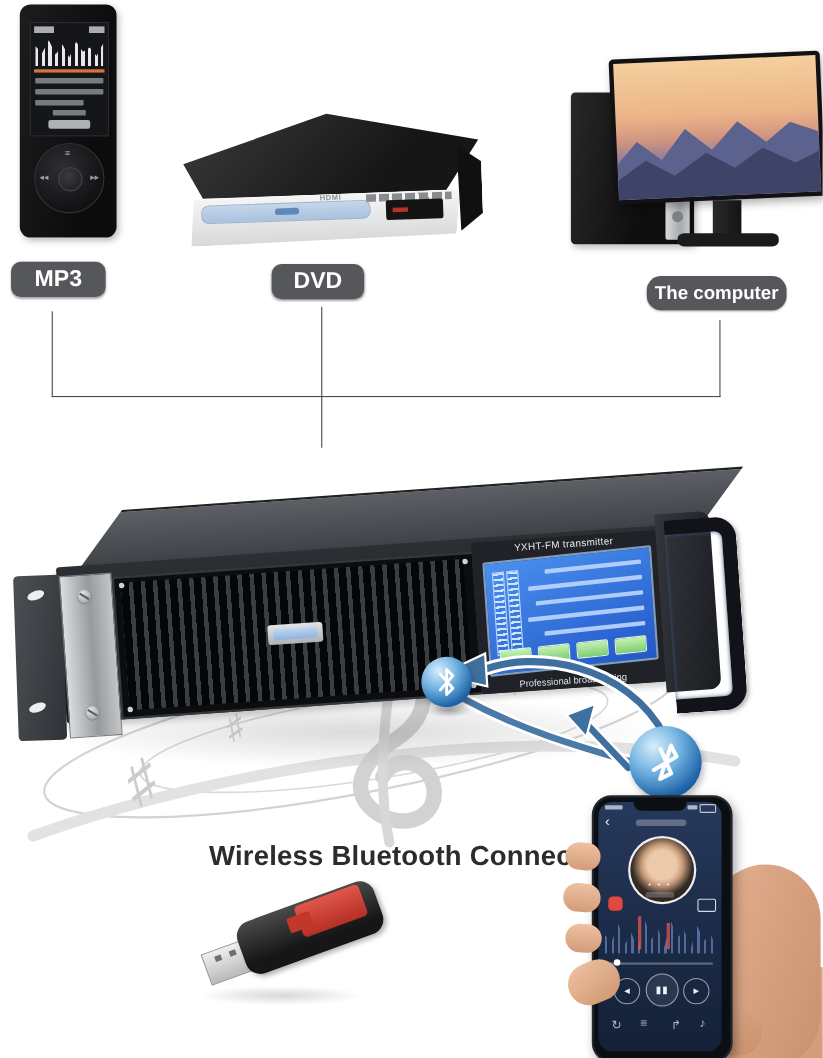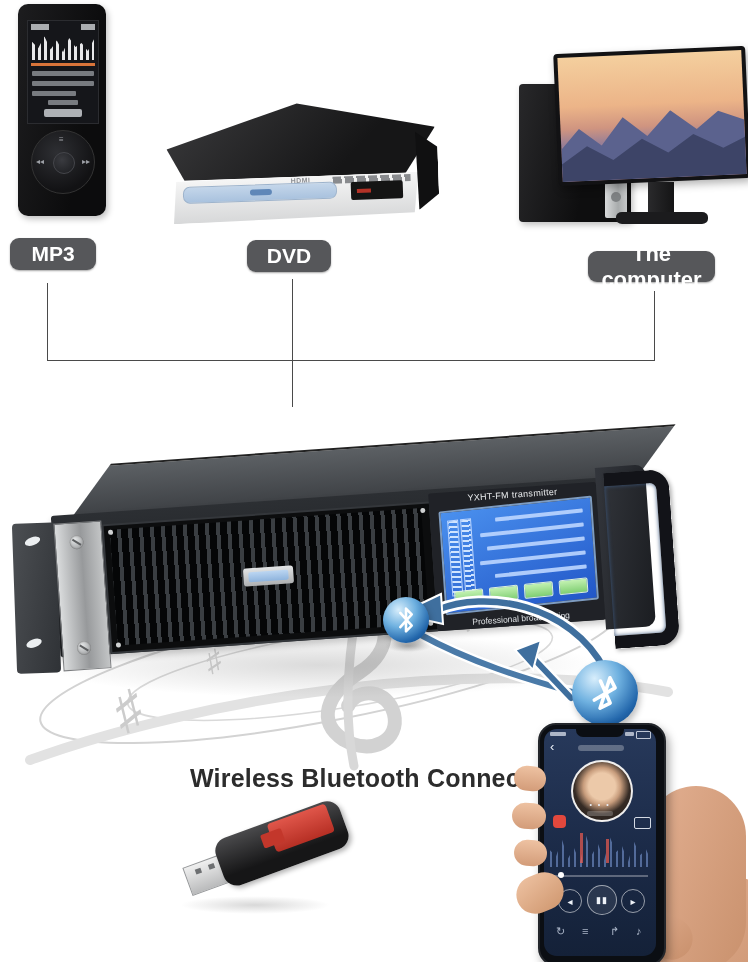--- a/index.html
+++ b/index.html
@@ -6,21 +6,21 @@
   #canvas{position:relative;width:748px;height:962px;overflow:hidden;background:#ffffff;
           font-family:"Liberation Sans",sans-serif;}
   .abs{position:absolute;}
 
   
   .pill{background:#56575a;color:#fff;font-weight:bold;text-align:center;
         border-radius:9px;display:flex;align-items:center;justify-content:center;
         box-shadow:0 1px 2px rgba(0,0,0,.35);}
   #pill-mp3{left:10px;top:238px;width:86px;height:32px;font-size:21px;}
   #pill-dvd{left:247px;top:240px;width:84px;height:32px;font-size:21px;}
-  #pill-pc{left:588px;top:251px;width:127px;height:31px;font-size:22px;}
+  #pill-pc{left:588px;top:251px;width:127px;height:31px;font-size:17px;border-radius:13px;}
 
   
   .cline{background:#4a4a4a;}
 
   
   #mp3{left:18px;top:4px;width:88px;height:212px;background:linear-gradient(100deg,#1d1d1f,#0c0c0d 70%);
        border-radius:10px;box-shadow:2px 3px 6px rgba(0,0,0,.25);}
   #mp3-screen{left:9px;top:16px;width:70px;height:102px;background:#15161a;border:1px solid #2b2c30;}
   #mp3-status{left:3px;top:3px;width:64px;height:6px;background:
       linear-gradient(90deg,#cfd2d6 0 18px,transparent 18px 50px,#cfd2d6 50px 60px);opacity:.8;}

